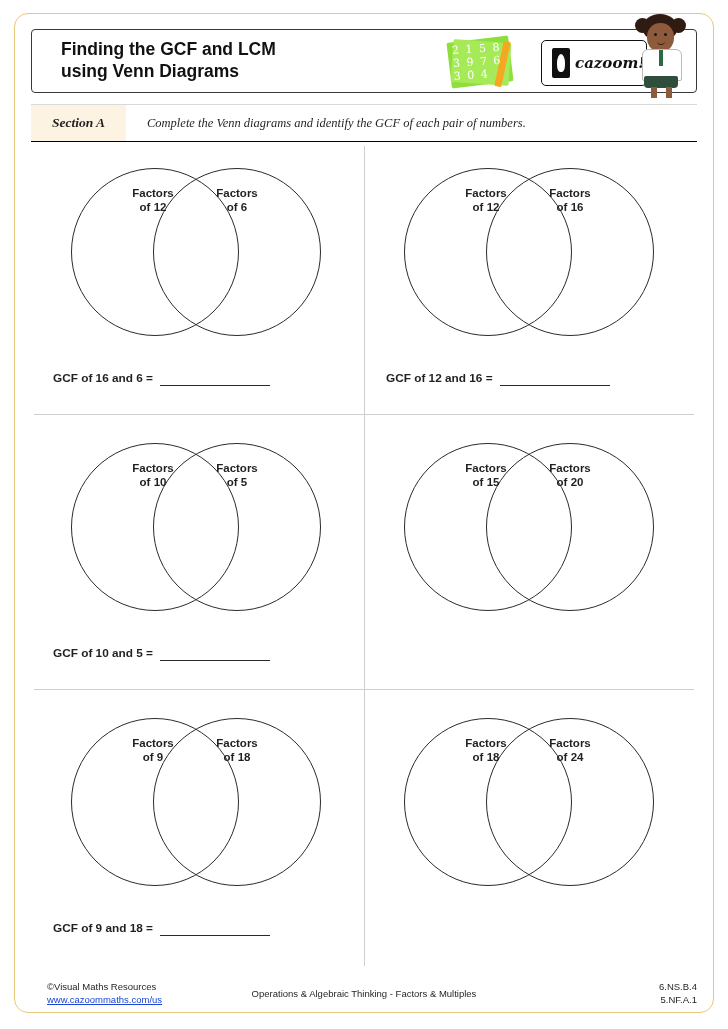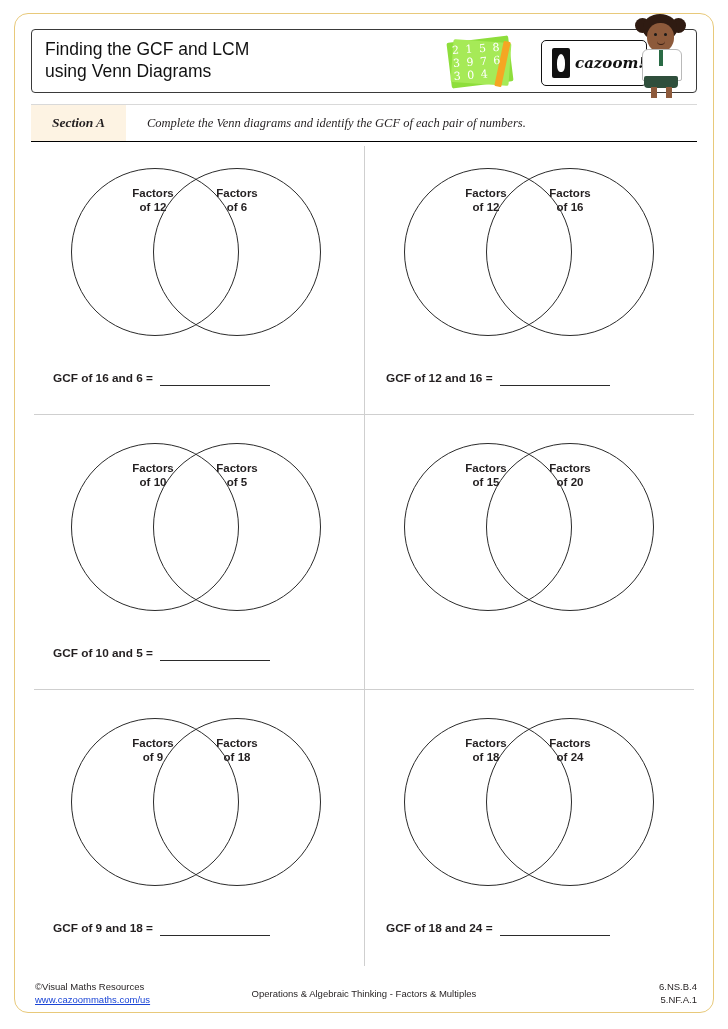--- a/index.html
+++ b/index.html
@@ -40,25 +40,25 @@
     top: 29px;
     width: 666px;
     height: 64px;
     background: #ffffff;
     border: 1px solid #3a3a3a;
     border-radius: 4px;
     box-sizing: border-box;
   }
   .title {
     position: absolute;
-    left: 13px;
+    left: 29px;
     top: 8px;
     width: 400px;
     font-size: 17.5px;
-    font-weight: normal;
+    font-weight: bold;
     line-height: 22px;
     color: #111111;
   }
   .title .l2 { display: block; }
 
   .sticky-note {
     position: absolute;
     left: 405px;
     top: 3px;
     width: 90px;
@@ -320,21 +320,21 @@
     position: absolute;
     left: 31px;
     top: 980px;
     width: 666px;
     height: 34px;
     font-size: 9.5px;
     color: #231f20;
   }
   .footer-left {
     position: absolute;
-    left: 4px; top: 0px;
+    left: 16px; top: 0px;
     line-height: 13px;
   }
   .footer-left a {
     color: #1b45d6;
     text-decoration: underline;
   }
   .footer-center {
     position: absolute;
     left: 0; right: 0; top: 8px;
     text-align: center;
@@ -496,24 +496,20 @@
         <div class="circle right"></div>
         <div class="venn-label left">
           <div>Factors</div>
           <div>of 18</div>
         </div>
         <div class="venn-label right">
           <div>Factors</div>
           <div>of 24</div>
         </div>
       </div>
-      <div class="answer-line">
-        <span class="answer-text">GCF of 18 and 24 =</span>
-        <span class="answer-blank"></span>
-      </div>
     </div>
   </div>
 
   <div class="footer">
     <div class="footer-left">
       <div>©Visual Maths Resources</div>
       <a href="#">www.cazoommaths.com/us</a>
     </div>
     <div class="footer-center">Operations &amp; Algebraic Thinking - Factors &amp; Multiples</div>
     <div class="footer-right">

